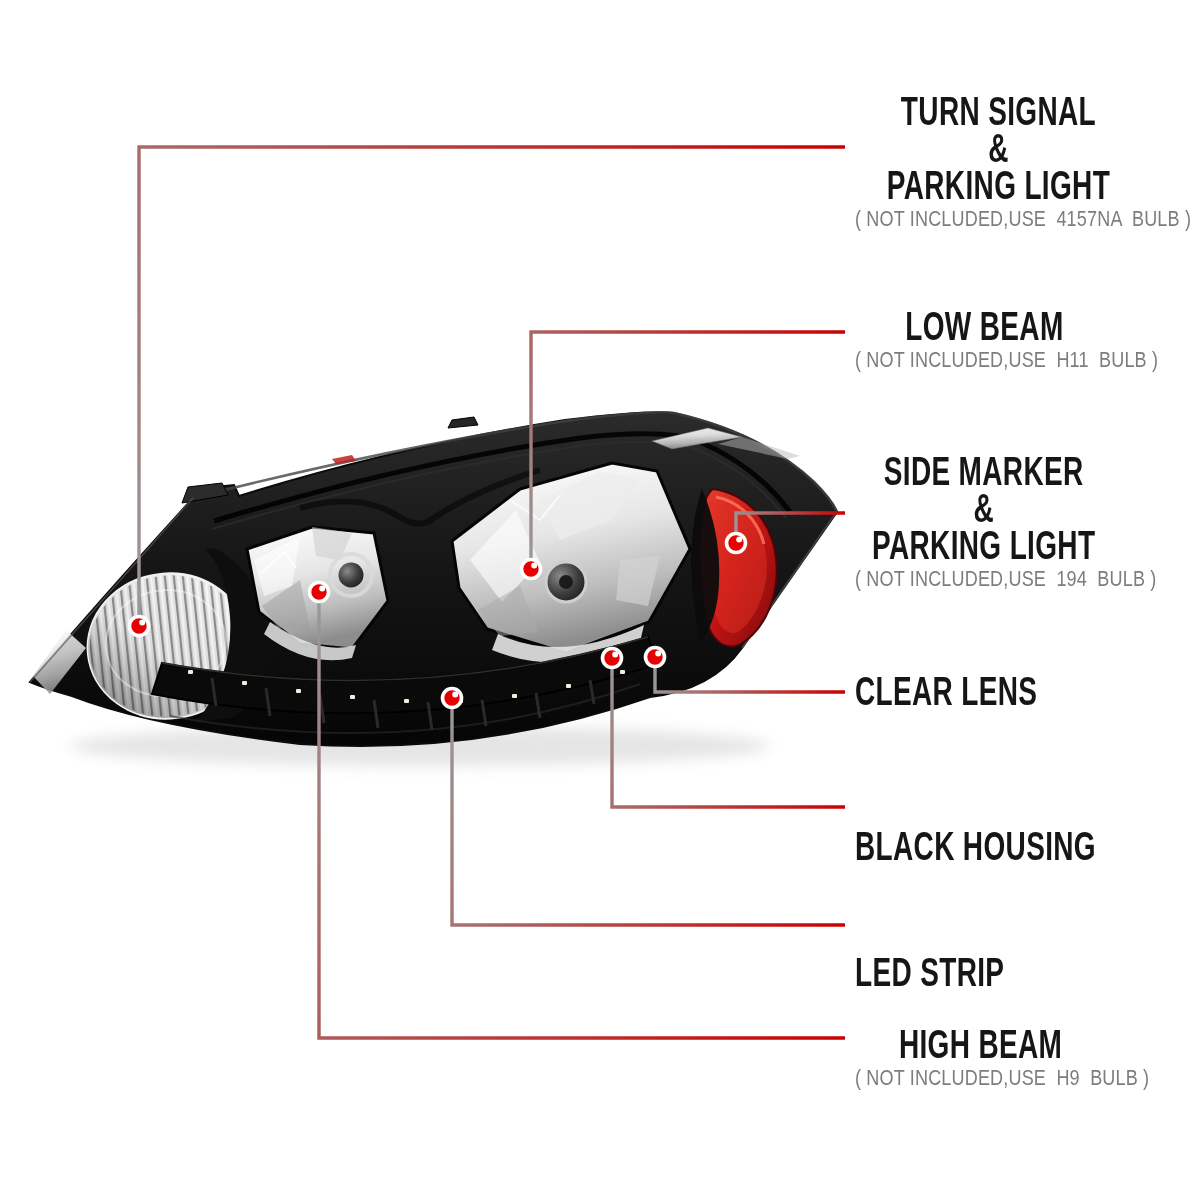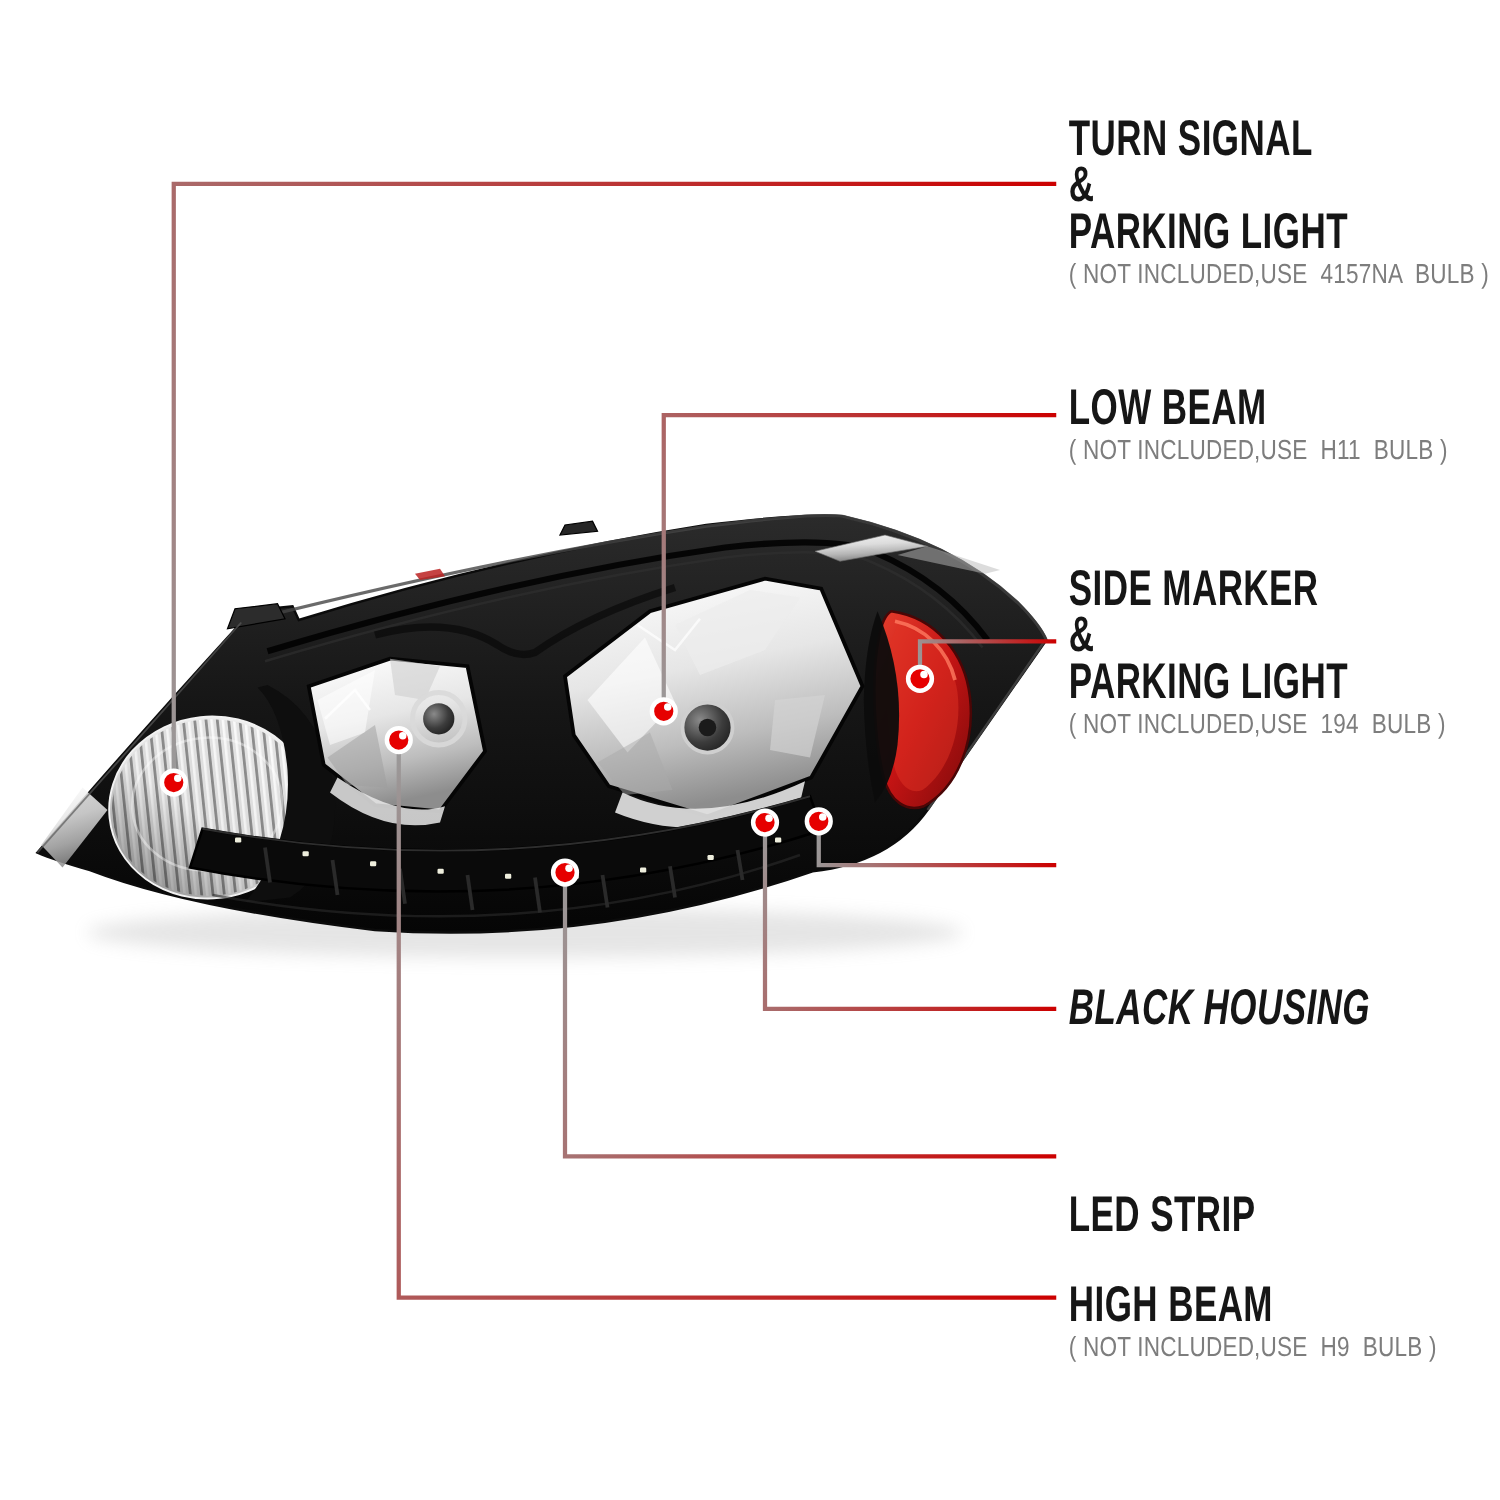--- a/index.html
+++ b/index.html
@@ -1,29 +1,29 @@
 <!DOCTYPE html>
 <html><head>
 <meta charset="utf-8">
 <style>
   html,body{margin:0;padding:0;background:#ffffff;}
   body{width:1200px;height:1200px;position:relative;overflow:hidden;
        font-family:"Liberation Sans", sans-serif;}
-  #stage{position:absolute;inset:0;width:1200px;height:1113px;}
+  #stage{position:absolute;inset:0;width:1200px;height:1113px;text-align:center;}
   #scene{position:absolute;left:0;top:0;}
   .callout{position:absolute;left:855px;color:#161616;}
   .callout .ln{font-weight:bold;font-size:40px;line-height:37px;
       transform:scaleX(.70);transform-origin:0 50%;white-space:pre;letter-spacing:.5px;}
   .callout .note{font-size:22px;line-height:24px;margin-top:3px;color:#7d7d7d;
       transform:scaleX(.82);transform-origin:0 50%;white-space:pre;letter-spacing:.2px;}
   .cl-turn-signal{top:93px;}
   .cl-low-beam{top:308px;}
   .cl-side-marker{top:453px;}
   .cl-clear-lens{top:673px;}
-  .cl-black-housing{top:788px;font-style:italic;}
+  .cl-black-housing{top:828px;}
   .cl-led-strip{top:906px;margin-top:48px;}
   .cl-high-beam{top:1026px;}
 </style>
 </head>
 <body>
 
 <div id="stage">
 
   <svg id="scene" width="1200" height="1200" viewBox="0 0 1200 1200">
     <defs id="svg-defs">
@@ -230,20 +230,23 @@
     <div class="note">( NOT INCLUDED,USE  H11  BULB )</div>
   </div>
 
   <div class="callout cl-side-marker">
     <div class="ln">SIDE MARKER</div>
     <div class="ln">&amp;</div>
     <div class="ln">PARKING LIGHT</div>
     <div class="note">( NOT INCLUDED,USE  194  BULB )</div>
   </div>
 
+  <div class="callout cl-clear-lens">
+    <div class="ln">CLEAR LENS</div>
+  </div>
 
   <div class="callout cl-black-housing">
     <div class="ln">BLACK HOUSING</div>
   </div>
 
   <div class="callout cl-led-strip">
     <div class="ln">LED STRIP</div>
   </div>
 
   <div class="callout cl-high-beam">

